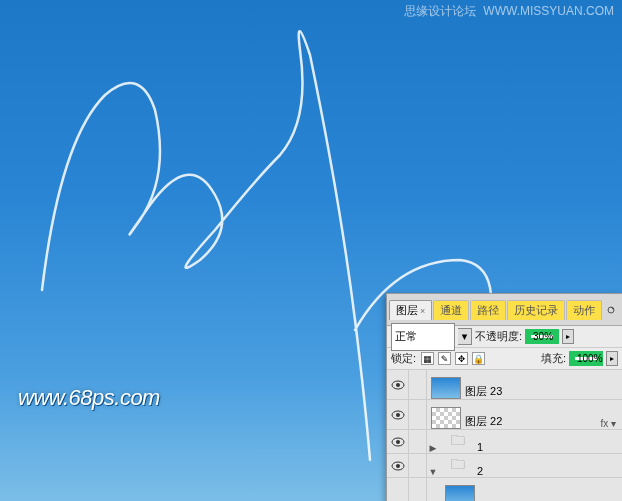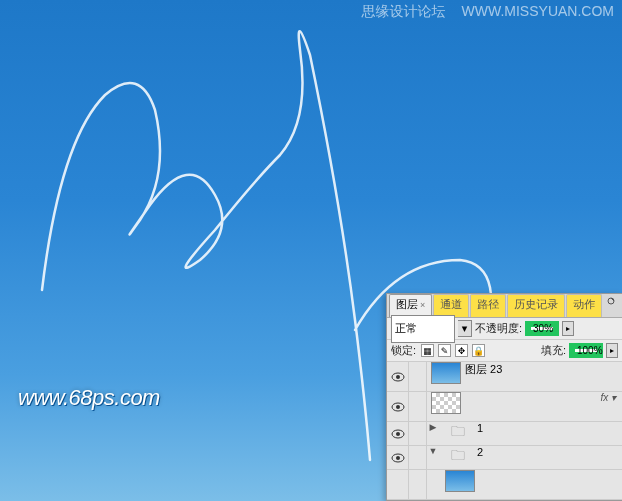--- a/index.html
+++ b/index.html
@@ -1,50 +1,50 @@
 <!DOCTYPE html>
 <html><head>
 <meta charset="utf-8">
 <style>
 *{margin:0;padding:0;box-sizing:border-box;font-family:"Microsoft YaHei",Arial,sans-serif;font-size:11px}
 body{width:622px;height:501px;position:relative;overflow:hidden;background:linear-gradient(to bottom,#1e78c8 0%,#2a85d4 40%,#4a9fe0 75%,#7bbee8 100%)}
 .canvas-line{position:absolute;top:0;left:0;width:622px;height:501px;pointer-events:none}
 .watermark-top{position:absolute;top:3px;right:8px;color:#fff;font-size:11px;opacity:.85}
-.watermark-top span{font-size:14px;opacity:.7;margin-left:13px}
+.watermark-top span{font-size:12px;opacity:.7;margin-left:4px}
 .watermark-logo{position:absolute;top:385px;left:18px;color:#fff;font-size:22px;font-weight:normal;text-shadow:0 0 4px rgba(0,0,0,.3),1px 1px 0 #0a5aa0;font-style:italic;letter-spacing:-.5px}
 .layers-panel{position:absolute;top:293px;right:0;width:236px;background:#ececec;border:1px solid #999;border-right:none;box-shadow:-2px 2px 6px rgba(0,0,0,.25)}
-.tabs{display:flex;background:#d8d8d8;border-bottom:1px solid #aaa;height:24px;padding-left:2px}
+.tabs{display:flex;align-items:center;background:#d8d8d8;border-bottom:1px solid #aaa;height:32px;padding-left:2px}
 .tab{padding:2px 6px;border:1px solid #999;border-bottom:none;background:#efefef;margin-right:1px;font-size:11px;cursor:default;border-radius:2px 2px 0 0}
 .tab.inactive{background:#fde047;border-color:#bbb;color:#555}
 .tab-x{font-size:9px;margin-left:2px;color:#777}
 .tab-menu{margin-left:auto;margin-right:4px;width:14px;height:14px;display:flex;align-items:center;justify-content:center;cursor:default}
 .row1,.row2{display:flex;align-items:center;height:22px;padding:0 4px;border-bottom:1px solid #ccc;gap:3px}
 .select{height:17px;width:64px;background:#fff;border:1px solid #888;display:flex;align-items:center;padding:13px 3px;font-size:11px}
 .select-arrow{width:14px;height:17px;background:#ddd;border:1px solid #888;border-left:none;display:flex;align-items:center;justify-content:center}
 .label{font-size:11px;color:#222}
 .num-input{width:34px;height:15px;background:#fff;border:6px solid #22c55e;padding:0 2px;font-size:10px;text-align:left;display:flex;align-items:center}
 .arrow-btn{width:12px;height:15px;background:#ddd;border:1px solid #888;display:flex;align-items:center;justify-content:center;font-size:8px}
 .lock-icons{display:flex;gap:4px;margin-left:2px}
 .lock-ico{width:13px;height:13px;border:1px solid #999;background:#fff;display:flex;align-items:center;justify-content:center;font-size:9px}
 .layer-list{background:#e5e5e5}
-.layer-row{display:flex;align-items:flex-start;height:24px;border-bottom:1px solid #ccc}
+.layer-row{display:flex;align-items:flex-end;height:24px;border-bottom:1px solid #ccc}
 .layer-row.tall{height:30px}
 .eye{width:22px;display:flex;align-items:center;justify-content:center;border-right:1px solid #ccc;height:100%}
 .link{width:18px;border-right:1px solid #ccc;height:100%}
 .thumb{width:30px;height:22px;border:1px solid #888;margin:0 4px;background:#fff;display:flex;align-items:center;justify-content:center;font-size:12px}
 .thumb.blue{background:linear-gradient(to bottom,#2a85d4,#7bbee8)}
 .thumb.checker{background:repeating-conic-gradient(#ccc 0 25%,#fff 0 50%) 0 0/8px 8px}
 .thumb.folder{background:none;border:none;font-size:14px;color:#888}
 .layer-name{font-size:11px;flex:1}
 .layer-row.selected{background:#3a5fa8;color:#fff}
 .layer-row.selected .eye{border-right-color:#5a7fc8}
 .layer-row.selected .link{border-right-color:#5a7fc8}
 .indent{width:14px}
 .expand{width:12px;font-size:9px;color:#555;text-align:center}
-.fx{margin-left:auto;margin-right:6px;font-style:italic;font-size:10px;color:#555}
+.fx{margin-left:auto;margin-right:6px;font-size:10px;color:#555}
 svg.eye-svg{width:14px;height:10px}
 </style>
 </head>
 <body>
 
 <svg class="canvas-line">
 <path d="M 42 290 Q 60 140 105 95 Q 140 65 155 110 Q 170 175 140 220 Q 115 255 150 205 Q 190 150 215 195 Q 235 230 200 260 Q 165 285 215 230 Q 255 180 280 155 Q 310 120 300 50 Q 295 10 310 55 Q 340 200 355 320 Q 365 400 370 460 M 355 330 Q 395 260 460 260 Q 510 265 480 360" stroke="rgba(255,255,255,.85)" stroke-width="2.5" fill="none" stroke-linecap="round"></path>
 </svg>
 
 <div class="watermark-top">
@@ -106,20 +106,21 @@
 
     <div class="layer-row tall">
       <div class="eye">
           <svg class="eye-svg">
             <ellipse cx="7" cy="5" rx="6" ry="4" fill="none" stroke="#333"></ellipse>
             <circle cx="7" cy="5" r="2" fill="#333"></circle>
           </svg>
         </div>
       <div class="link"></div>
       <div class="thumb checker"></div>
+      <span class="layer-name">图层 22</span>
       <span class="fx">fx ▾</span>
     </div>
 
     <div class="layer-row">
       <div class="eye">
           <svg class="eye-svg">
             <ellipse cx="7" cy="5" rx="6" ry="4" fill="none" stroke="#333"></ellipse>
             <circle cx="7" cy="5" r="2" fill="#333"></circle>
           </svg>
         </div>

